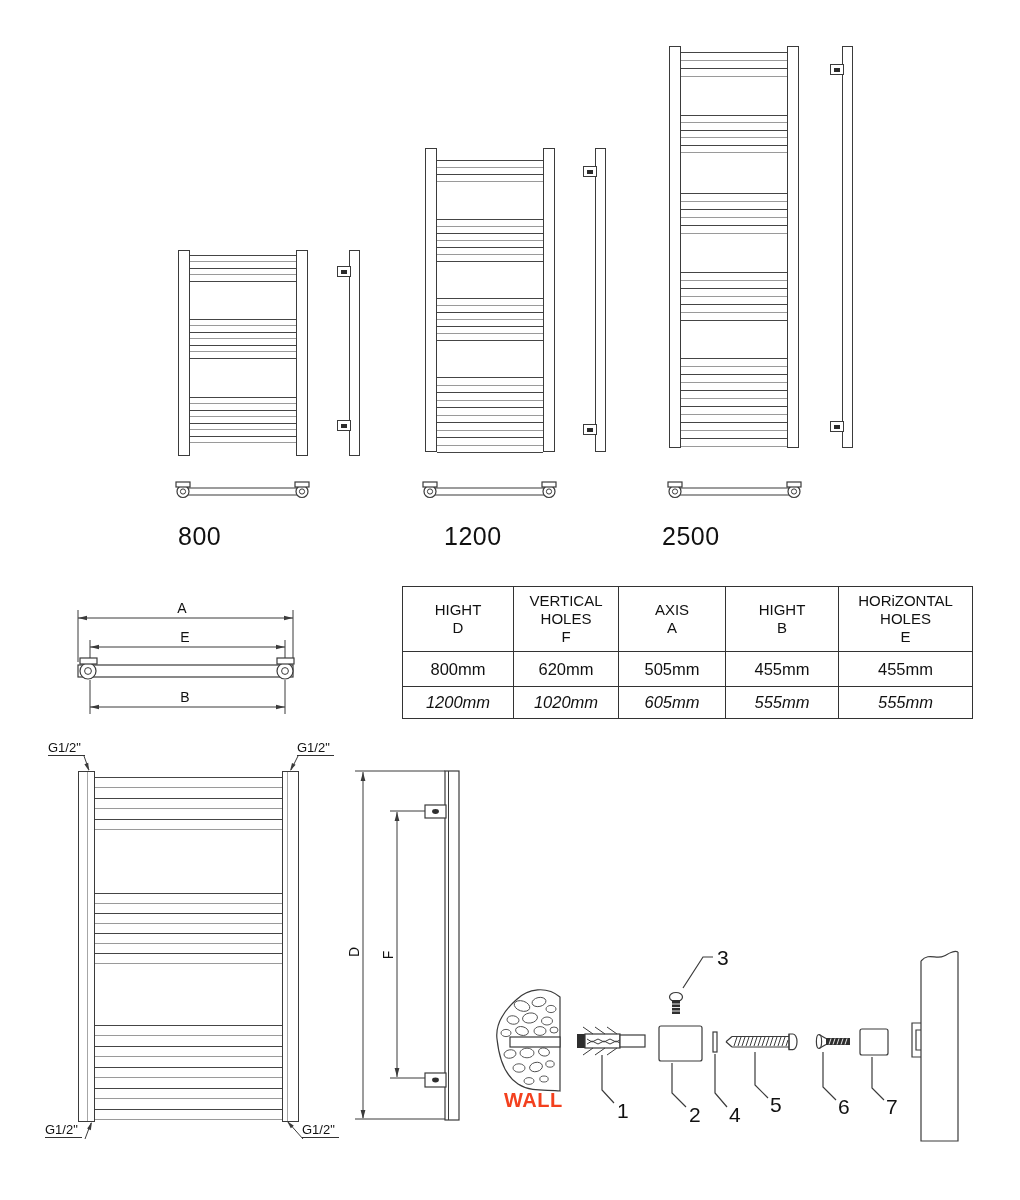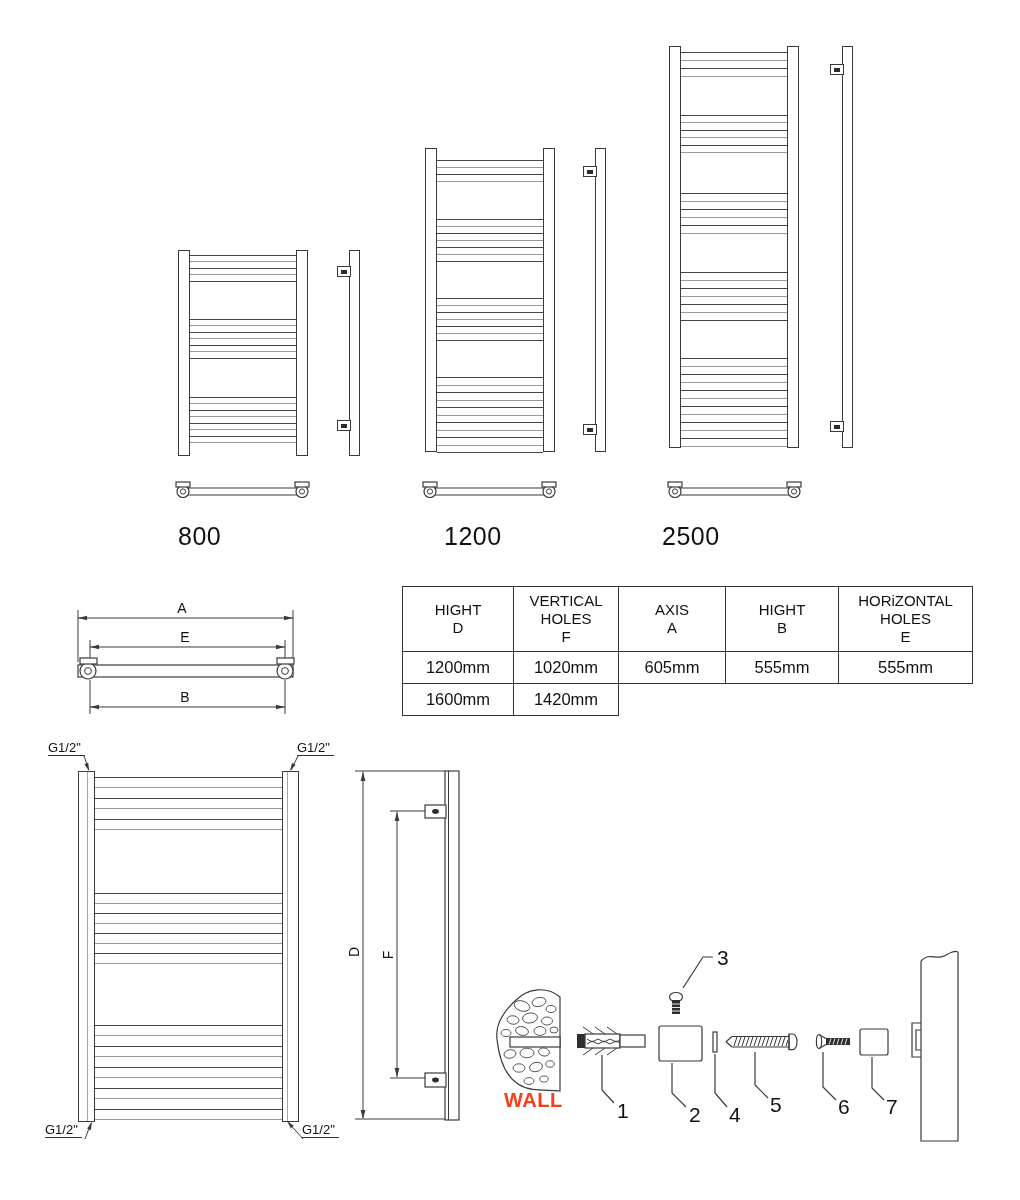--- a/index.html
+++ b/index.html
@@ -15,21 +15,21 @@
   .bracket i{display:block;width:6px;height:4px;background:#2b2b2b;}
   .size-label{font-size:25px;text-align:left;letter-spacing:.5px;}
   .glabel{font-size:13px;border-bottom:1.2px solid #333;padding-bottom:1px;white-space:nowrap;line-height:13px;}
   .dim-table{border-collapse:collapse;table-layout:fixed;width:570px;}
   .dim-table th,.dim-table td{border:1.2px solid #333;text-align:center;vertical-align:middle;
      font-weight:400;padding:0;background:#fff;}
   .dim-table th{font-size:15px;line-height:1.18;}
   .dim-table td{font-size:16.5px;}
   .dim-table th span{display:block;}
   .dim-table .ghost{border:none;background:transparent;}
-  .hrow{height:65px;} .r1{height:35px;} .r2{height:32px;} .r3{height:32px;}
+  .hrow{height:65px;} .r1{height:35px;} .r2{height:32px;font-style:italic;} .r3{height:32px;}
   svg .ln{stroke:#3b3b3b;stroke-width:1.2;fill:none;}
   svg .lnw{stroke:#3b3b3b;stroke-width:1.2;fill:#fff;}
   svg .thin{stroke:#3b3b3b;stroke-width:1;fill:none;}
   svg .fillk{fill:#3b3b3b;stroke:none;}
   svg .dark{fill:#2e2e2e;stroke:none;}
   svg .wht{stroke:#fff;stroke-width:0.9;fill:none;}
   svg .stone{fill:#fff;stroke:#4a4a4a;stroke-width:0.9;}
   svg text.dim{font-family:"Liberation Sans",sans-serif;font-size:14px;fill:#111;}
   svg text.pnum{font-family:"Liberation Sans",sans-serif;font-size:21px;fill:#111;}
   svg text.wall{font-family:"Liberation Sans",sans-serif;font-size:20px;font-weight:700;letter-spacing:.5px;}
@@ -187,31 +187,33 @@
       <th>
             <span>HIGHT</span>
             <span>B</span>
           </th>
       <th>
             <span>HORiZONTAL</span>
             <span>HOLES</span>
             <span>E</span>
           </th>
     </tr>
+    <tr class="r1">
+      <td>800mm</td>
+      <td>620mm</td>
+      <td>505mm</td>
+      <td>455mm</td>
+      <td>455mm</td>
+    </tr>
     <tr class="r2">
       <td>1200mm</td>
       <td>1020mm</td>
       <td>605mm</td>
       <td>555mm</td>
       <td>555mm</td>
-    </tr>
-    <tr class="r3">
-      <td>1600mm</td>
-      <td>1420mm</td>
-      <td class="ghost" colspan="3"></td>
     </tr>
   </tbody>
     </table>
 
   
   <div class="grp">
     <div class="abs rail rail-l" style="left:78px;top:771px;width:17px;height:351px;"></div>
     <div class="abs rail rail-r" style="left:282px;top:771px;width:17px;height:351px;"></div>
     <div class="abs" style="left:95px;top:777px;width:187px;height:54px;background-image:repeating-linear-gradient(to bottom,#454545 0 1px,rgba(0,0,0,0) 1px 10.5px,#9a9a9a 10.5px 11.5px,rgba(0,0,0,0) 11.5px 21px);"></div>
     <div class="abs" style="left:95px;top:893px;width:187px;height:71px;background-image:repeating-linear-gradient(to bottom,#454545 0 1px,rgba(0,0,0,0) 1px 10px,#9a9a9a 10px 11px,rgba(0,0,0,0) 11px 20px);"></div>

